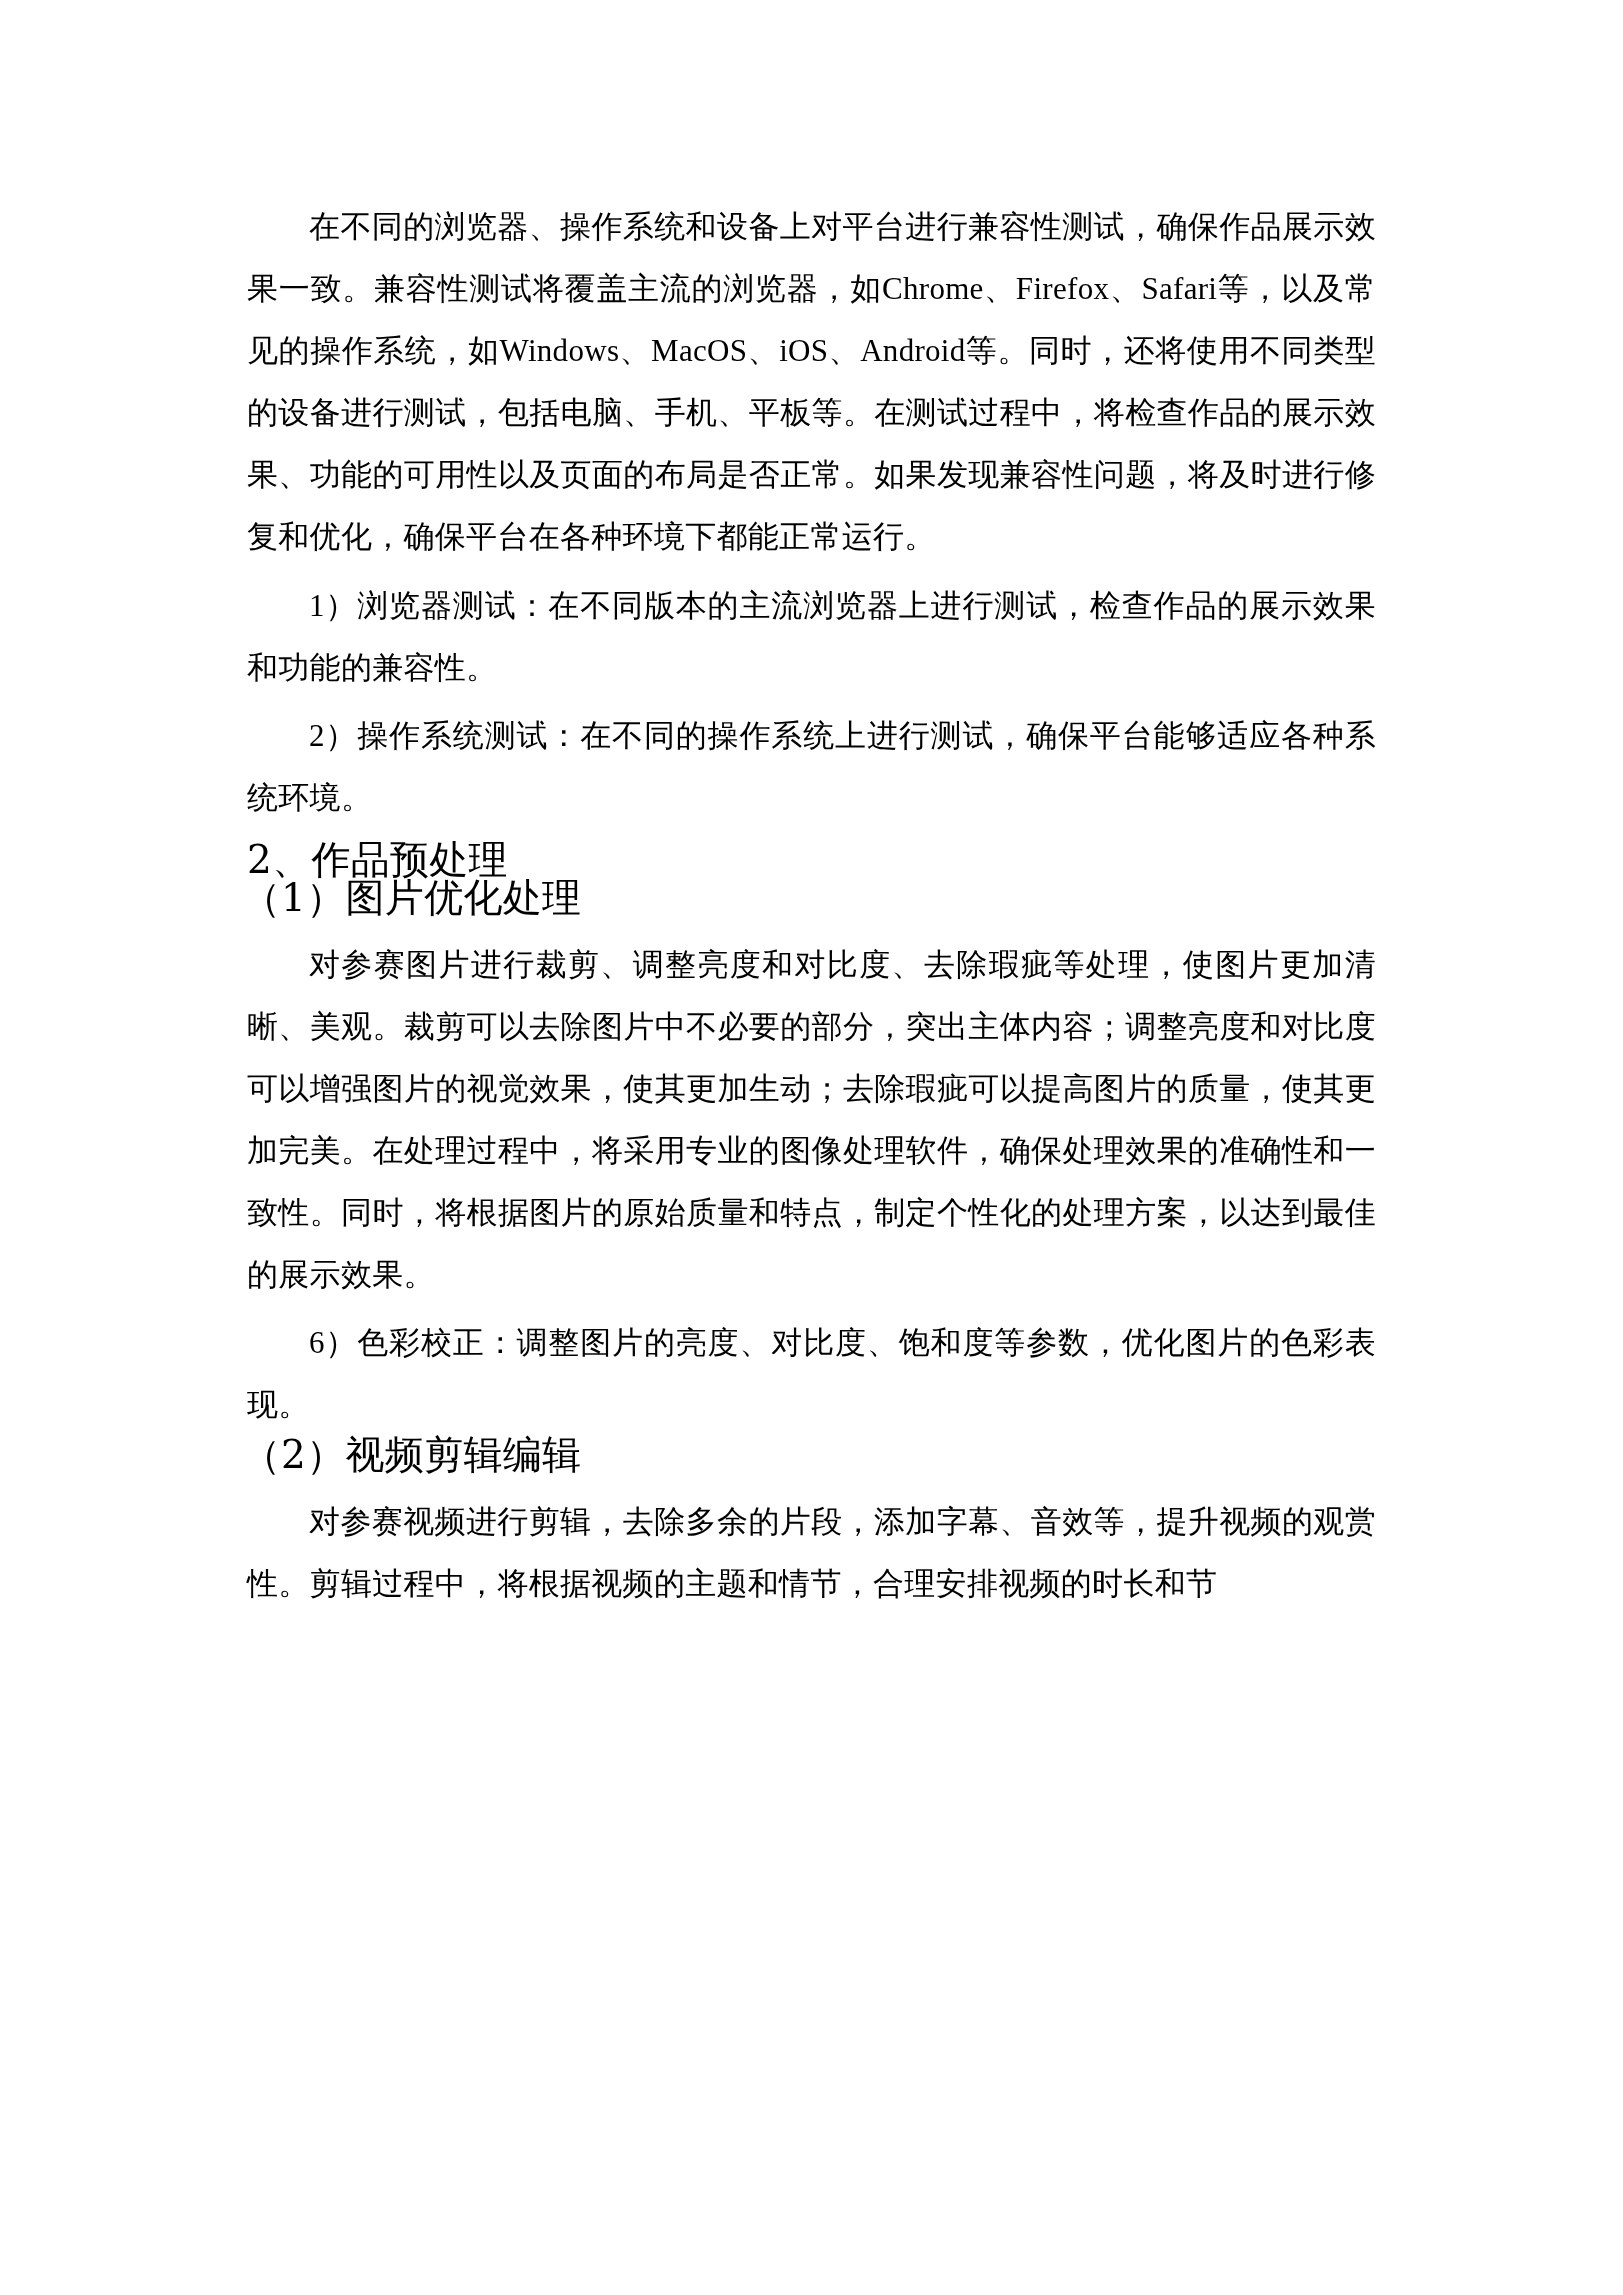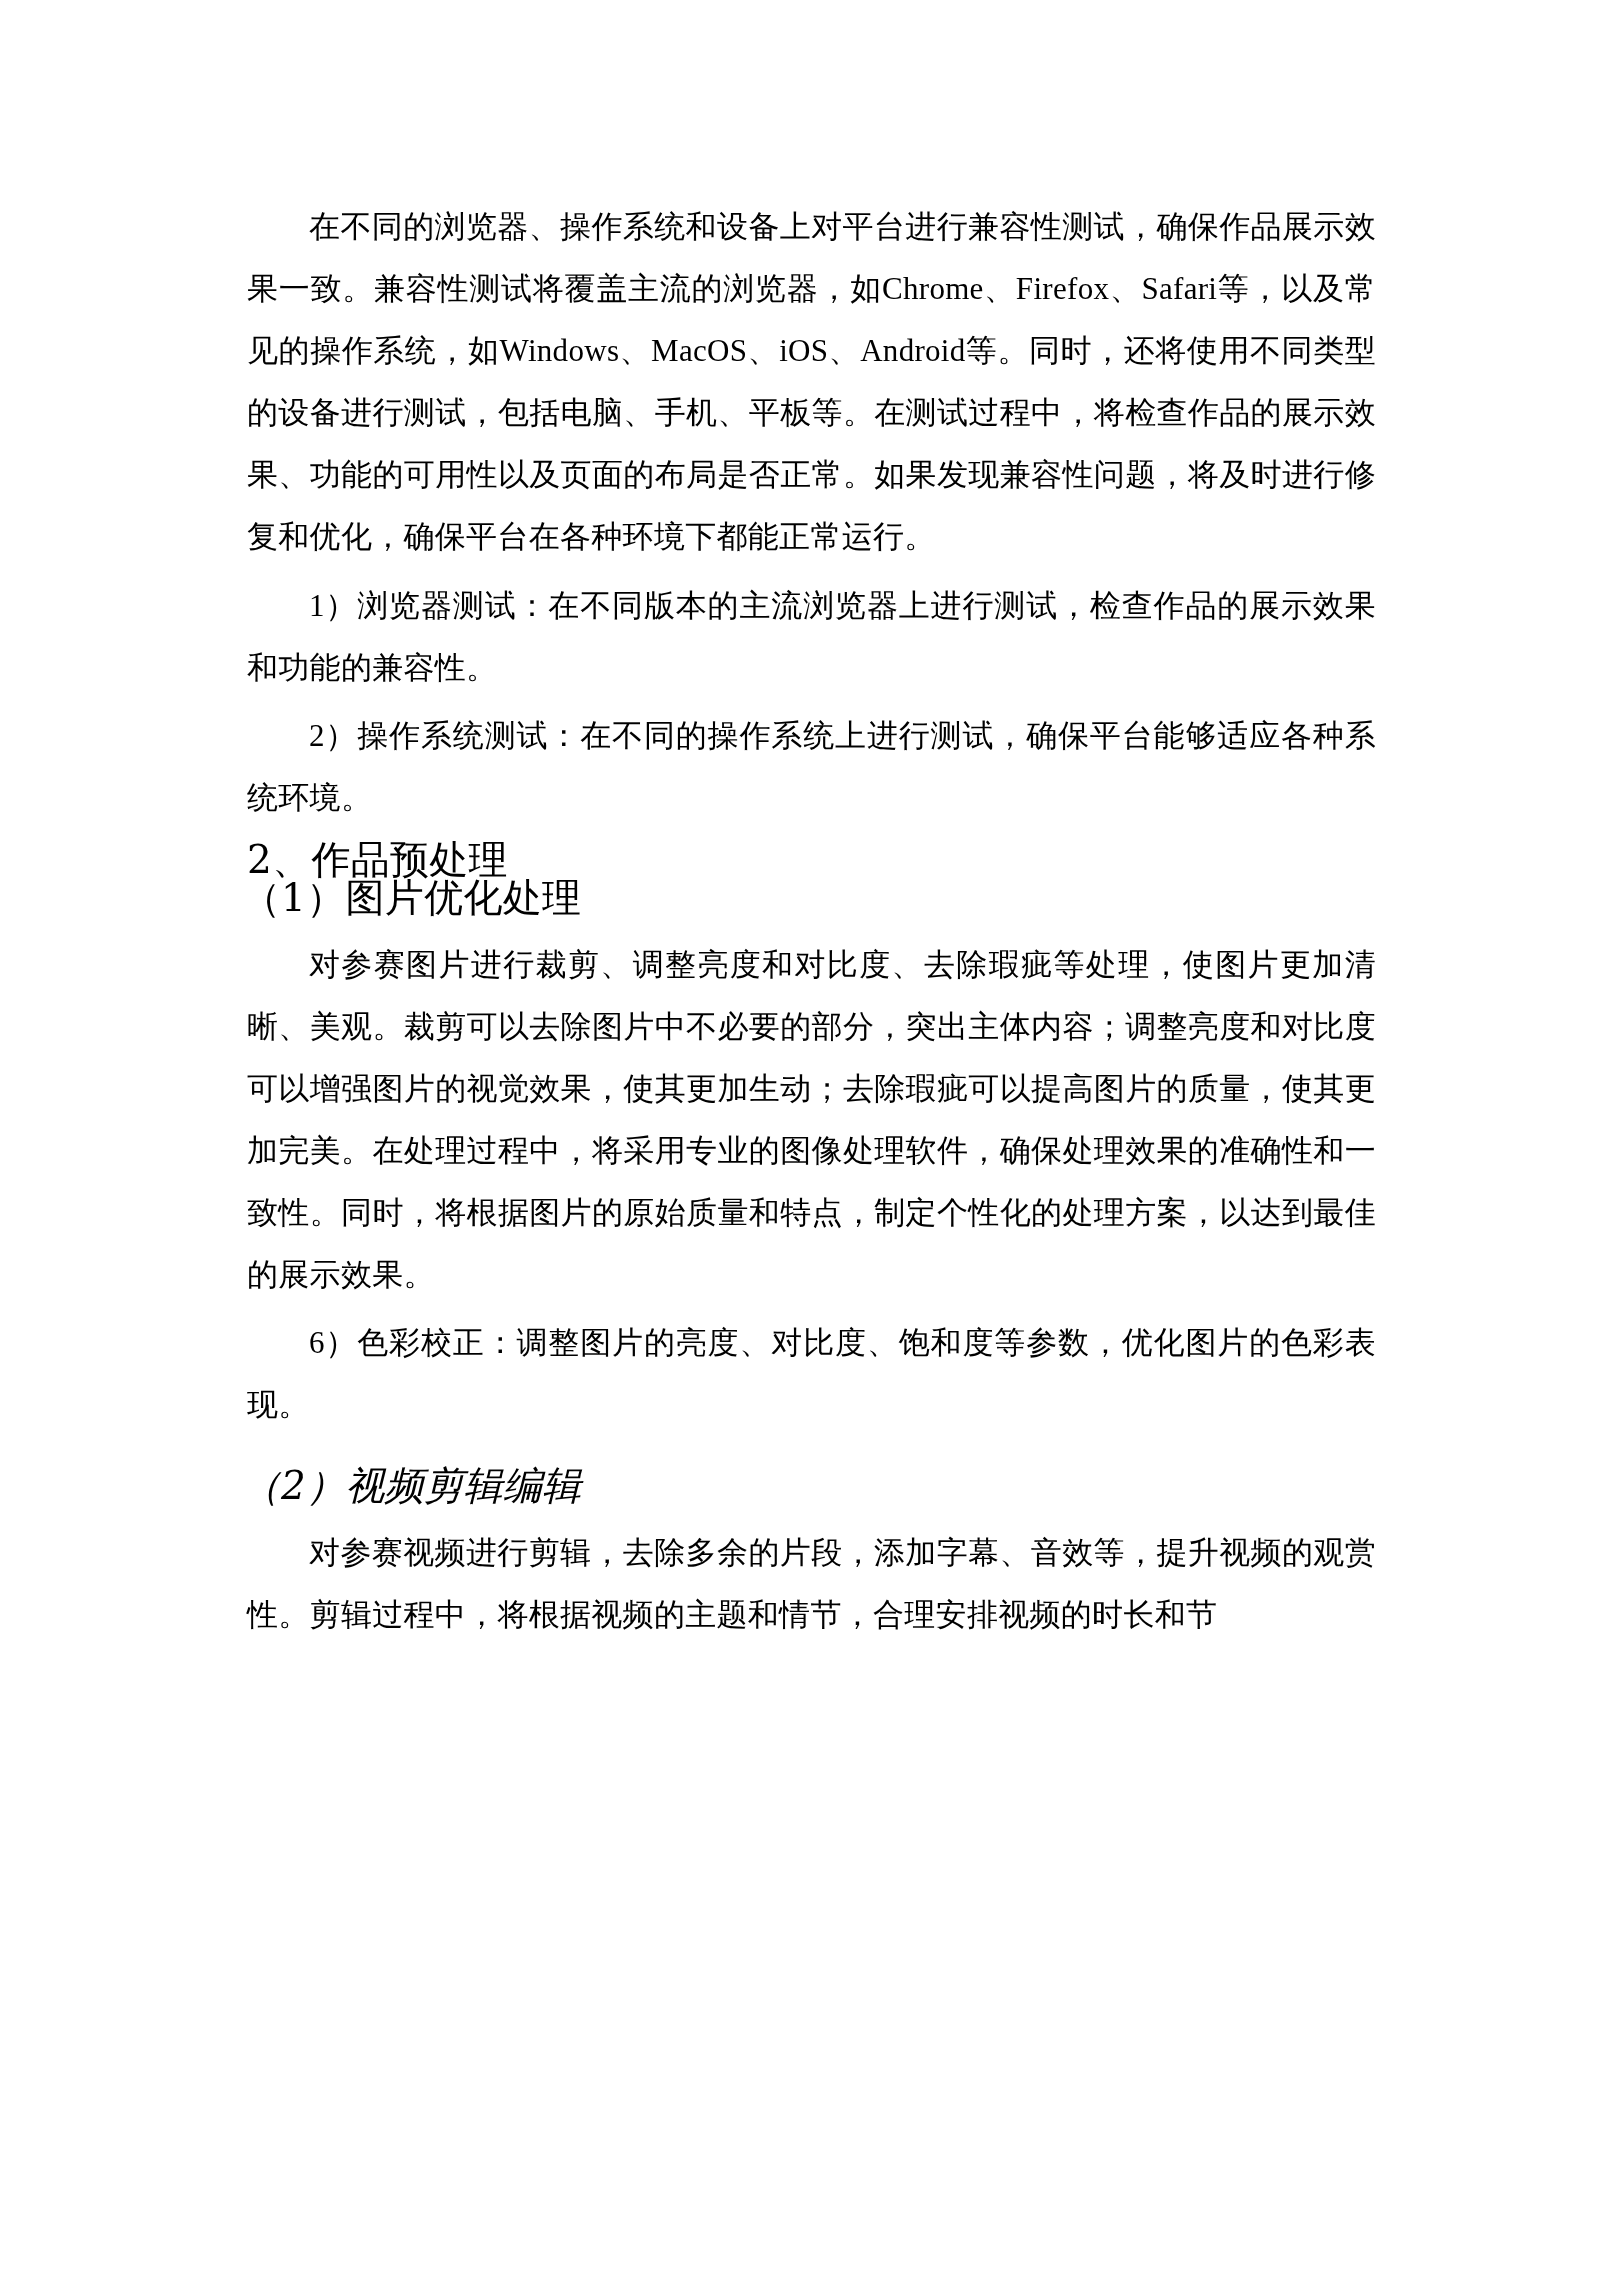--- a/index.html
+++ b/index.html
@@ -15,21 +15,21 @@
     word-break: break-all;
     font-family: Liberation Serif, serif;
   }
   .para.gap { margin-top: 6.5px; }
   .heading {
     font-size: 39px; line-height: 38px; margin: 0; padding: 0;
     letter-spacing: 0.3px;
   }
   .heading.h2 { margin-top: 11.8px; }
   .heading.h3 { margin-left: -5.2px; }
-  .heading.h3b { margin-top: 31px; margin-left: -5.2px; font-style: italic; }
+  .heading.h3b { margin-top: 0; margin-left: -5.2px; }
   .after-heading { margin-top: 17px; }
 </style>
 </head>
 <body>
 
 <div class="page">
 
   <p class="para">在不同的浏览器、操作系统和设备上对平台进行兼容性测试，确保作品展示效果一致。兼容性测试将覆盖主流的浏览器，如Chrome、Firefox、Safari等，以及常见的操作系统，如Windows、MacOS、iOS、Android等。同时，还将使用不同类型的设备进行测试，包括电脑、手机、平板等。在测试过程中，将检查作品的展示效果、功能的可用性以及页面的布局是否正常。如果发现兼容性问题，将及时进行修复和优化，确保平台在各种环境下都能正常运行。</p>
 
   <p class="para gap">1）浏览器测试：在不同版本的主流浏览器上进行测试，检查作品的展示效果和功能的兼容性。</p>

